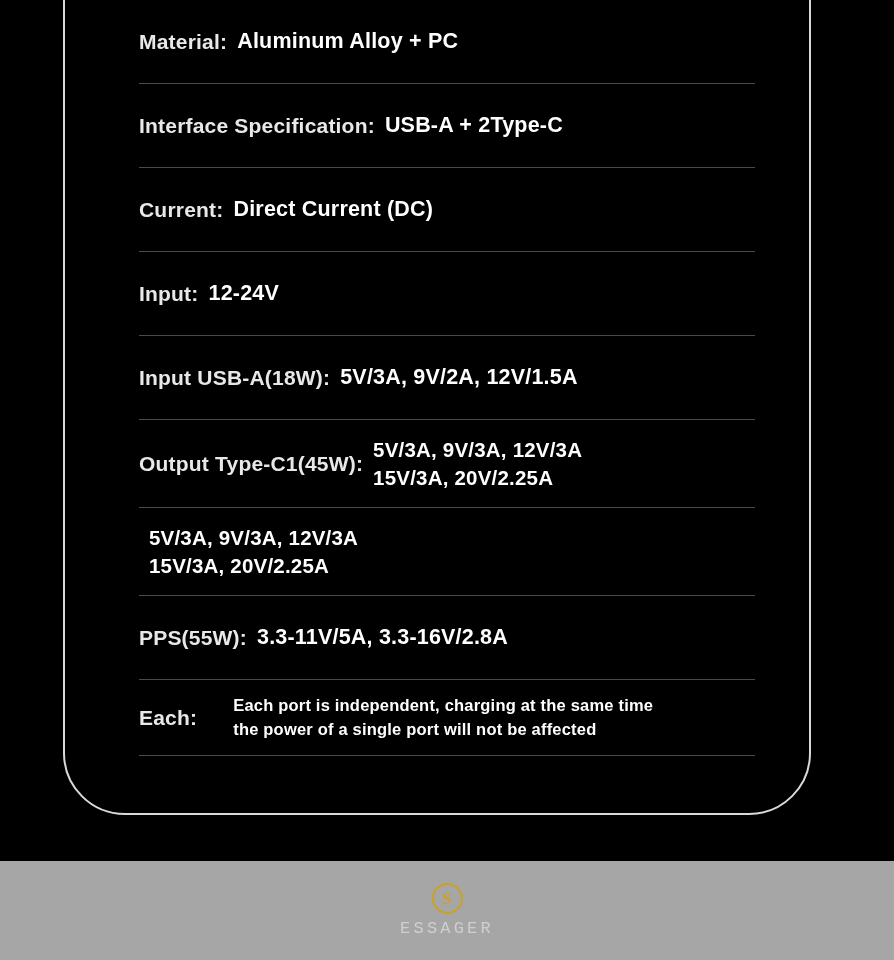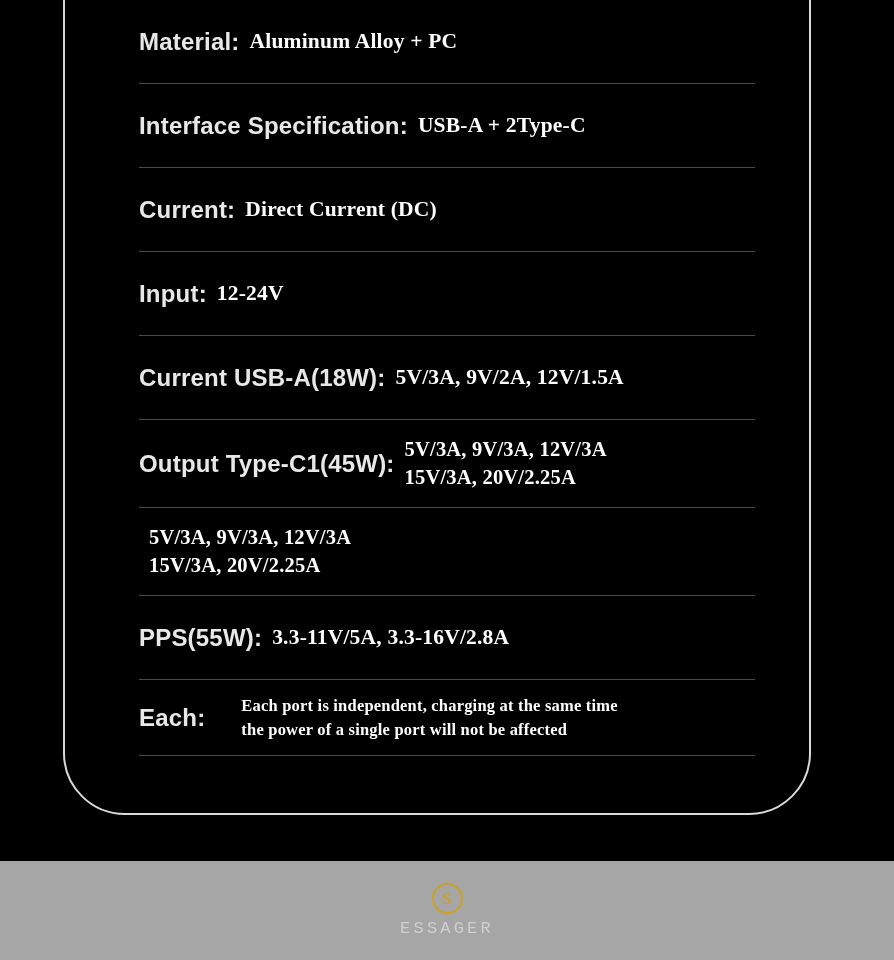--- a/index.html
+++ b/index.html
@@ -43,33 +43,32 @@
     display: flex;
     align-items: center;
     border-bottom: 1px solid #4a4a4a;
     min-height: 84px;
     padding: 6px 0;
   }
   .spec-row:last-child { border-bottom: 1px solid #4a4a4a; }
 
   .spec-label {
     color: #e8e8e8;
-    font-size: 24px;
+    font-size: 21px;
     font-weight: bold;
     letter-spacing: 0.2px;
     white-space: nowrap;
     flex: 0 0 auto;
   }
   .spec-value {
     color: #ffffff;
     font-size: 21.5px;
     font-weight: bold;
     letter-spacing: 0.2px;
     margin-left: 10px;
-    font-family: Liberation Serif, serif;
   }
 
   
   .spec-row.two-line { min-height: 88px; }
   .spec-row.two-line .spec-value {
     font-size: 20.5px;
     line-height: 1.32;
     white-space: pre-line;
   }
 
@@ -152,21 +151,21 @@
       <span class="spec-label">Current:</span>
       <span class="spec-value">Direct Current (DC)</span>
     </div>
 
     <div class="spec-row">
       <span class="spec-label">Input:</span>
       <span class="spec-value">12-24V</span>
     </div>
 
     <div class="spec-row">
-      <span class="spec-label">Current USB-A(18W):</span>
+      <span class="spec-label">Input USB-A(18W):</span>
       <span class="spec-value">5V/3A,  9V/2A,  12V/1.5A</span>
     </div>
 
     <div class="spec-row two-line">
       <span class="spec-label">Output Type-C1(45W):</span>
       <span class="spec-value">5V/3A,  9V/3A,  12V/3A
 15V/3A,  20V/2.25A</span>
     </div>
 
     <div class="spec-row two-line">

